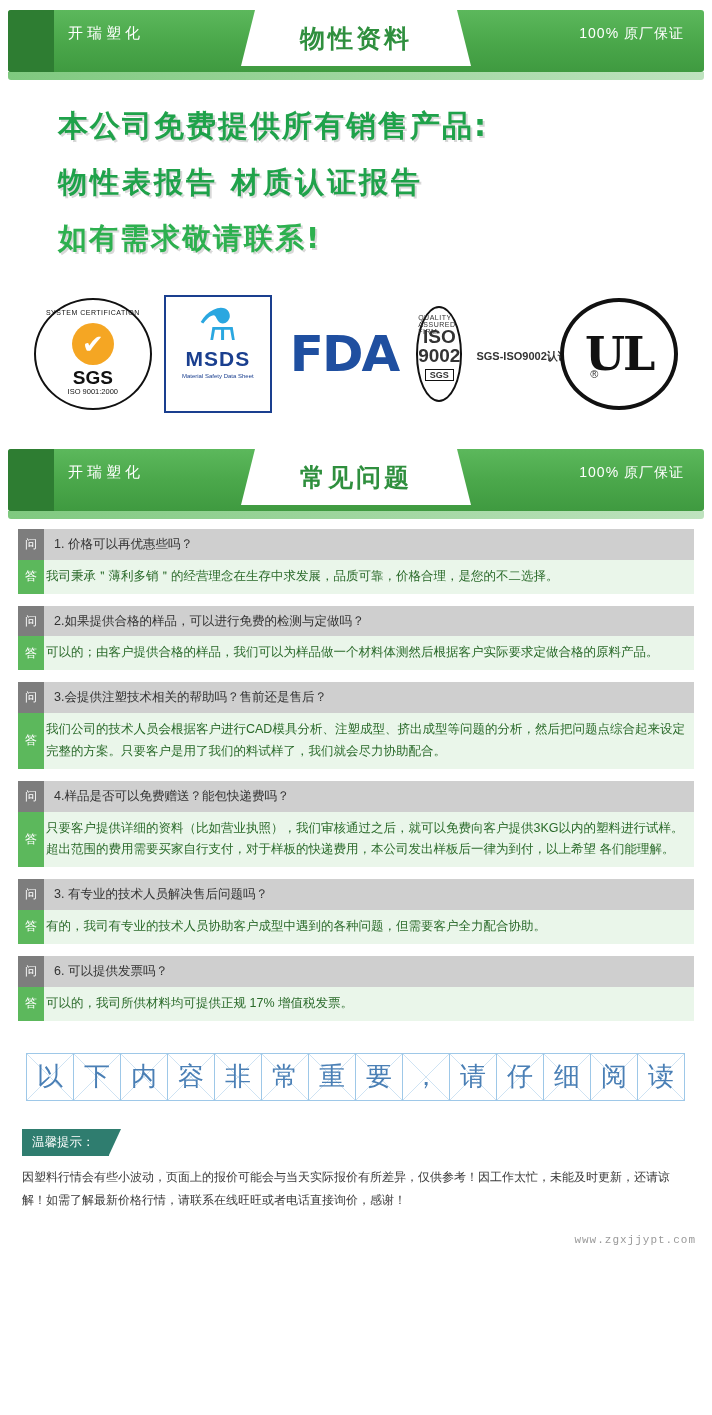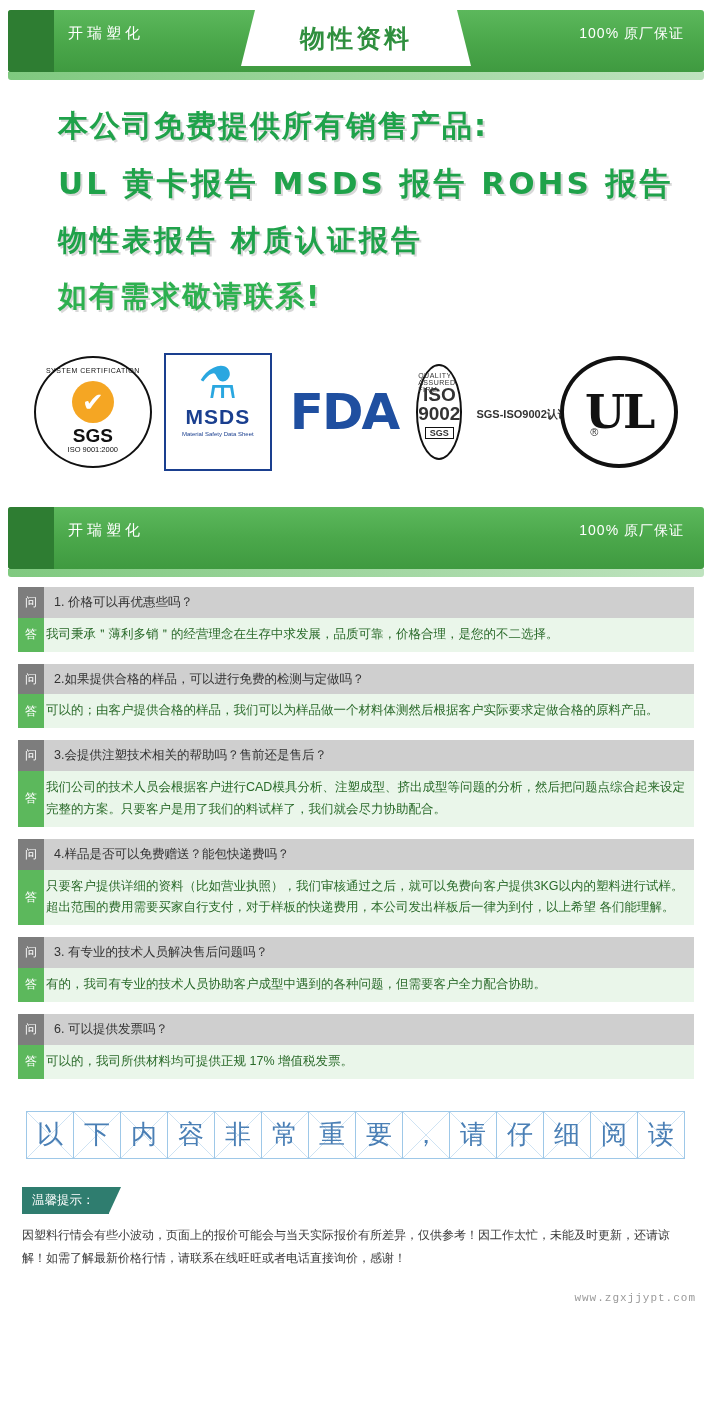--- a/index.html
+++ b/index.html
@@ -276,21 +276,20 @@
     </div>
     <div class="center-tab">
       <span>物性资料</span>
     </div>
     <div class="right-note">100% 原厂保证</div>
   </div>
   <div class="banner-underline"></div>
 
   <div class="promo">
     <div class="line l1">本公司免费提供所有销售产品:</div>
-    <div class="line l2">UL 黄卡报告 MSDS 报告 ROHS 报告</div>
     <div class="line l3">物性表报告  材质认证报告</div>
     <div class="line l4">如有需求敬请联系!</div>
   </div>
 
   <div class="certs">
     <div class="cert">
       <div class="sgs-badge">
         <div class="ring-top">SYSTEM CERTIFICATION</div>
         <div class="tick">✔</div>
         <div class="sgs-text">SGS</div>
@@ -324,20 +323,23 @@
         <div class="reg">®</div>
       </div>
     </div>
   </div>
 
   <div class="banner">
     <div class="left-cap"></div>
     <div class="banner-inner">
       <div class="brand">开瑞塑化</div>
     </div>
+    <div class="center-tab">
+      <span>常见问题</span>
+    </div>
     <div class="right-note">100% 原厂保证</div>
   </div>
   <div class="banner-underline"></div>
 
   <div class="faq">
     <div class="qa">
       <div class="q-row">
         <div class="tag">问</div>
         <div class="q-text">1. 价格可以再优惠些吗？</div>
       </div>

